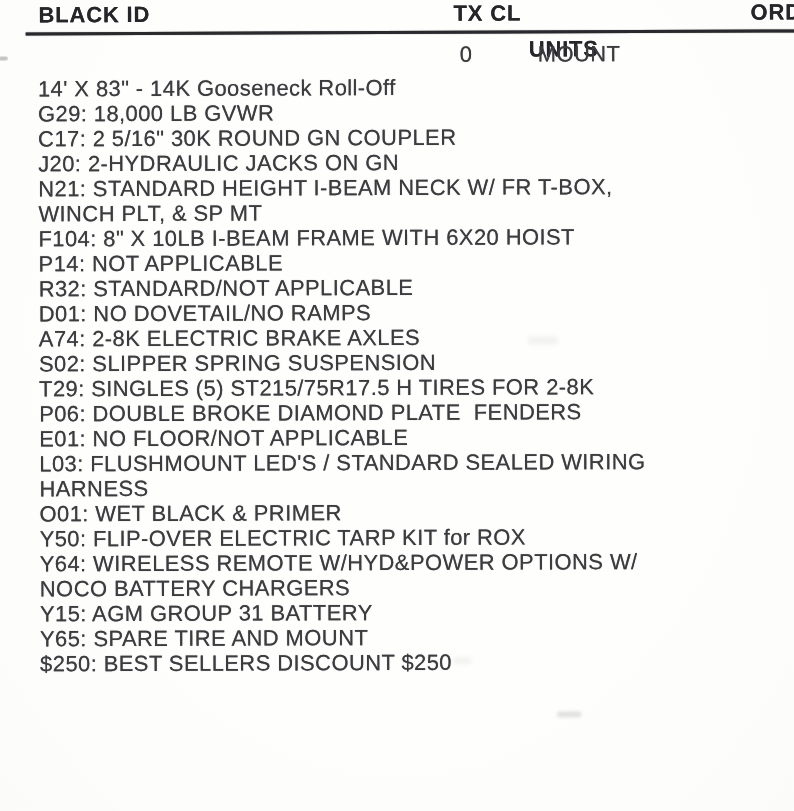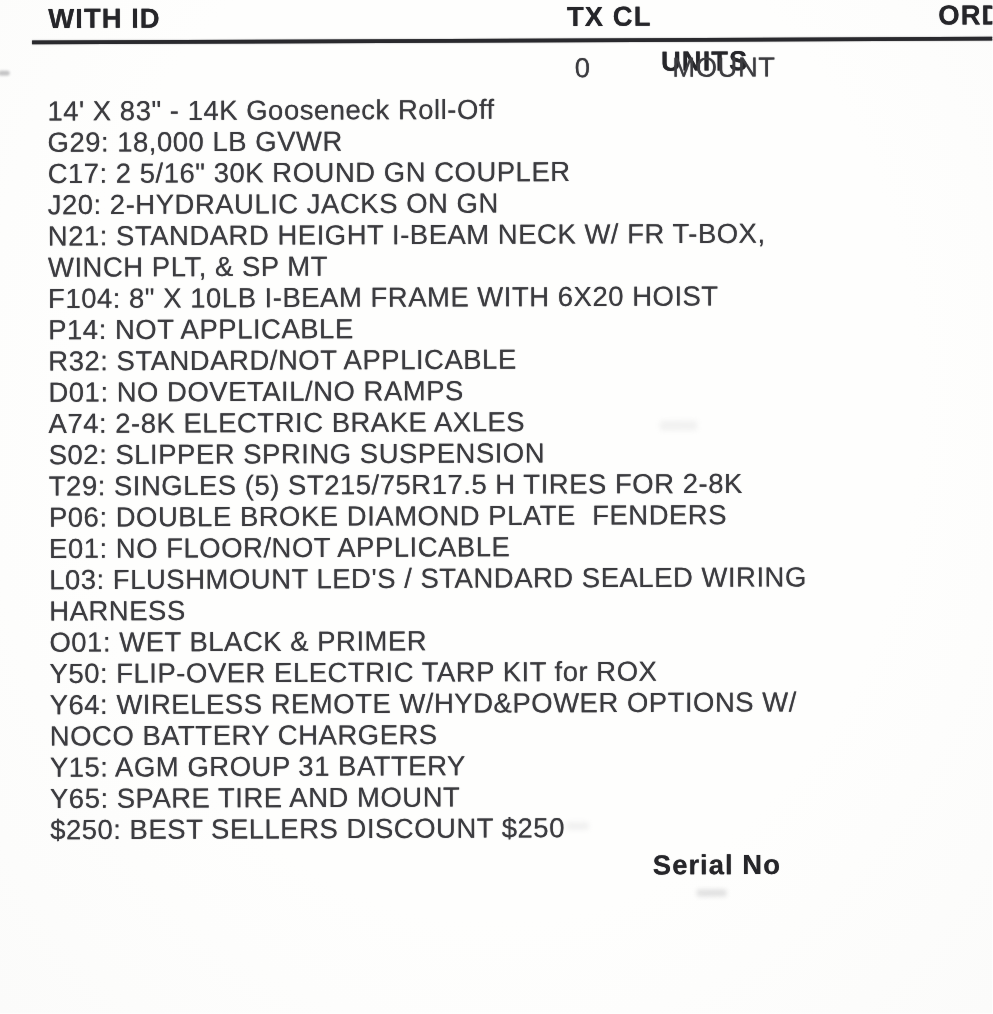--- a/index.html
+++ b/index.html
@@ -65,21 +65,21 @@
   .art-smudge1 { left: 556px; top: 712px; width: 24px; height: 6px; opacity: 0.32; filter: blur(1.5px); } 
   .art-smudge3 { left: 528px; top: 337px; width: 30px; height: 8px; opacity: 0.14; filter: blur(2px); }
   .art-smudge4 { left: 452px; top: 658px; width: 18px; height: 6px; opacity: 0.16; filter: blur(2px); }
 </style>
 </head>
 <body>
 
 <div class="page">
   <div class="scan">
 
-    <div class="txt bold" style="left:40px; top:1px;">WITH ID</div>
+    <div class="txt bold" style="left:40px; top:1px;">BLACK ID</div>
     <div class="txt bold" style="left:455px; top:1px;">TX CL</div>
     <div class="txt bold" style="left:530px; top:1px;margin-top:36px;">UNITS</div>
     <div class="txt bold" style="left:752px; top:1px;">ORD</div>
 
     <div class="rule"></div>
 
     <div class="txt" style="left:461px; top:42px;">0</div>
     <div class="txt" style="left:539px; top:42px;">MOUNT</div>
 
     <div class="desc">
@@ -102,21 +102,20 @@
       <div class="ln">HARNESS</div>
       <div class="ln">O01: WET BLACK &amp; PRIMER</div>
       <div class="ln">Y50: FLIP-OVER ELECTRIC TARP KIT for ROX</div>
       <div class="ln">Y64: WIRELESS REMOTE W/HYD&amp;POWER OPTIONS W/</div>
       <div class="ln">NOCO BATTERY CHARGERS</div>
       <div class="ln">Y15: AGM GROUP 31 BATTERY</div>
       <div class="ln">Y65: SPARE TIRE AND MOUNT</div>
       <div class="ln">$250: BEST SELLERS DISCOUNT $250</div>
     </div>
 
-    <div class="txt bold" style="left:521px; top:680px;">Serial No</div>
 
     <div class="artifact art-edge"></div>
     <div class="artifact art-smudge1"></div>
     <div class="artifact art-smudge3"></div>
     <div class="artifact art-smudge4"></div>
 
   </div>
 </div>
 
 </body></html>

